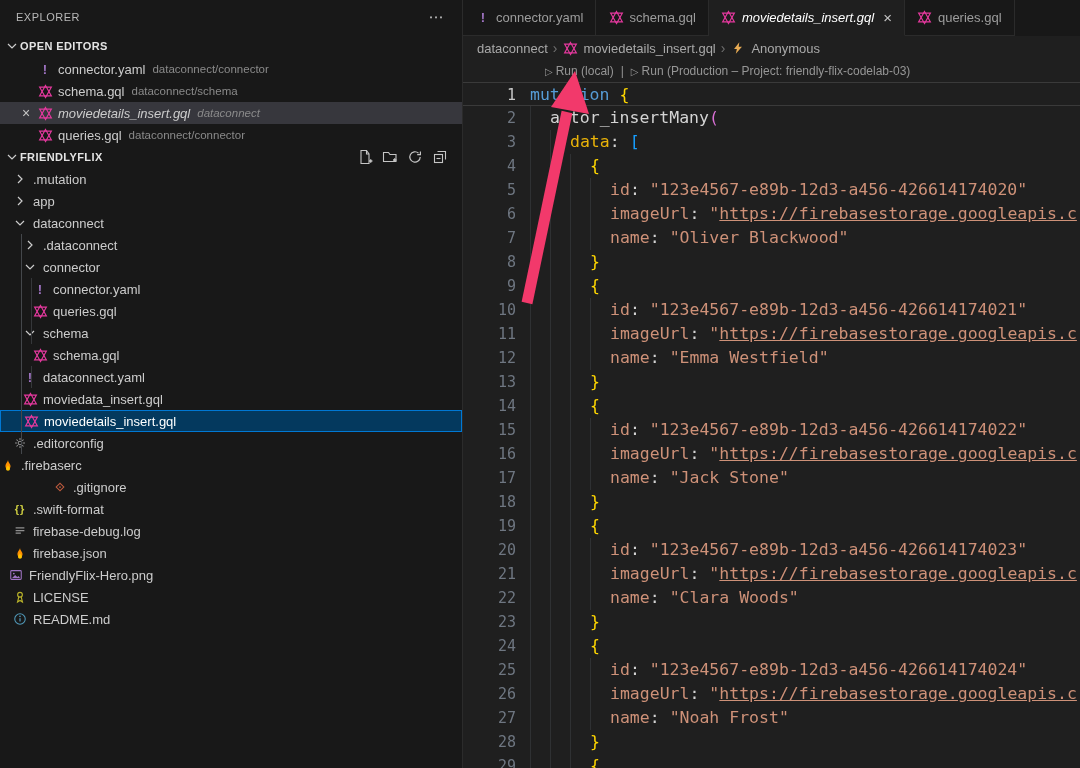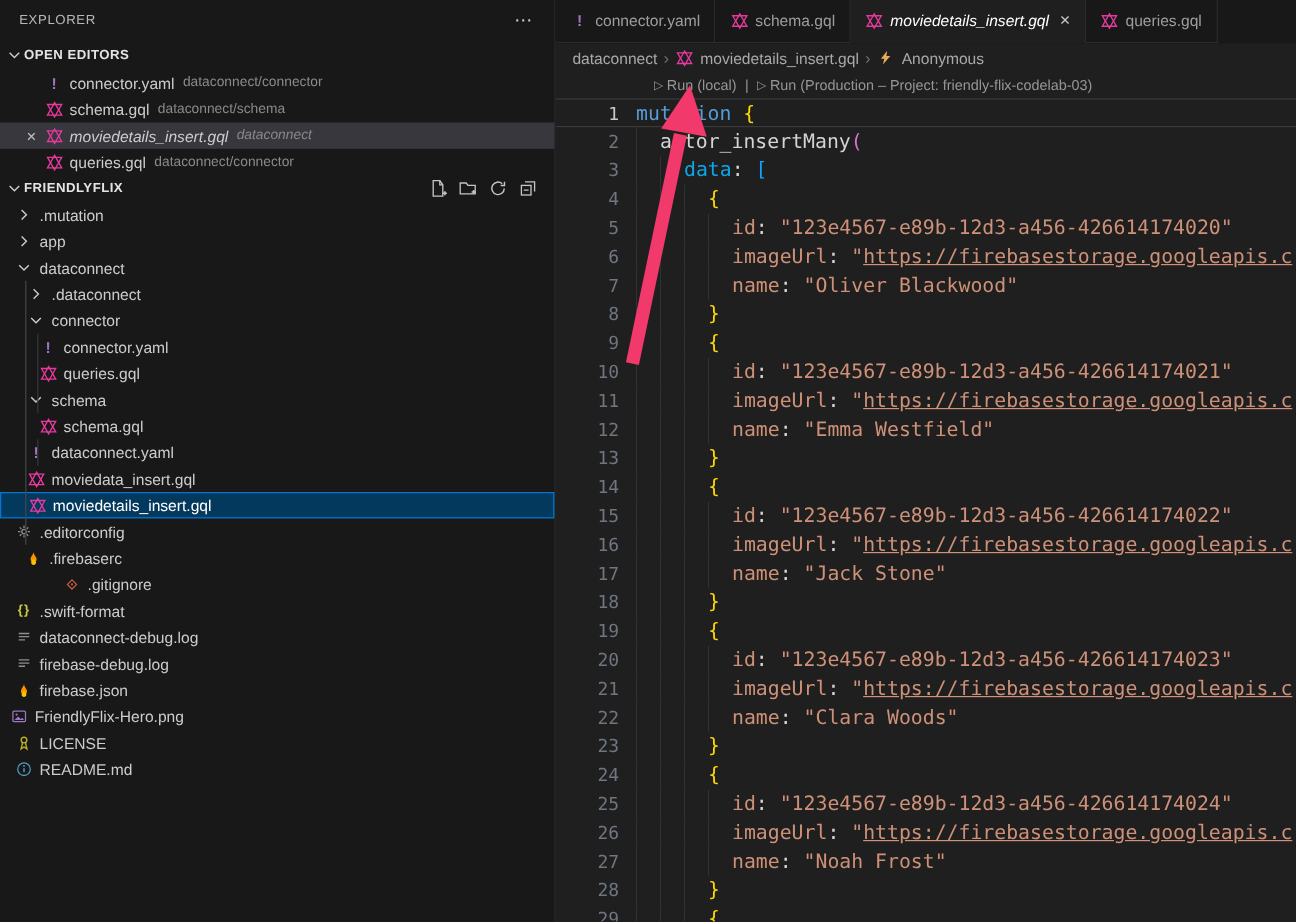--- a/index.html
+++ b/index.html
@@ -42,21 +42,21 @@
   .cl-sep{margin:0 7px;}
   .cl-link{cursor:pointer;}
   .code-line{display:flex;height:24px;box-sizing:border-box;white-space:pre;
     font-family:"DejaVu Sans Mono",monospace;font-size:16.5px;line-height:24px;}
   .code-line.cur{border-top:1px solid #3a3a3a;border-bottom:1px solid #3a3a3a;}
   .ln-num{flex:0 0 53px;text-align:right;color:#6e7681;font-size:15px;}
   .code-line.cur .ln-num{color:#c8c8c8;}
   .ln-code{margin-left:14px;display:flex;}
   .ind{display:inline-block;height:100%;
     background:repeating-linear-gradient(to right,#2f3133 0,#2f3133 1px,transparent 1px,transparent 20px);}
-  .kw{color:#569cd6}.fn{color:#d4d4d4}.arg{color:#0ea5e9}.key{color:#ce9178}.str{color:#ce9178}
+  .kw{color:#569cd6}.fn{color:#d4d4d4}.arg{color:#eab308}.key{color:#ce9178}.str{color:#ce9178}
   .link{color:#ce9178;text-decoration:underline}.pn{color:#d4d4d4}
   .b1{color:#ffd700}.b2{color:#da70d6}.b3{color:#179fff}
   #arrow{position:absolute;left:0;top:0;pointer-events:none;z-index:20;}
 </style>
 </head>
 <body>
 
 <aside id="sidebar">
   <div class="title-row">
     <span>EXPLORER</span>
@@ -251,21 +251,21 @@
       </div>
       <div class="tree-row" style="padding-left: 12px;">
         <span class="icon">
           <svg viewBox="0 0 16 16" width="14" height="14" fill="none" stroke="#8f8f8f" stroke-width="1.2">
             <circle cx="8" cy="8" r="2.1"></circle>
             <path d="M8 2.3v2.2M8 11.5v2.2M2.3 8h2.2M11.5 8h2.2M4 4l1.5 1.5M10.5 10.5 12 12M12 4l-1.5 1.5M5.5 10.5 4 12"></path>
           </svg>
         </span>
         <span class="tree-name">.editorconfig</span>
       </div>
-      <div class="tree-row" style="padding-left: 20px;">
+      <div class="tree-row" style="padding-left: 0;">
         <span class="icon">
           <svg viewBox="0 0 16 16" width="14" height="14">
             <path d="M8 1.5C8.4 4.2 5.1 6.1 5.1 9.3a2.9 2.9 0 0 0 5.8 0C10.9 6.7 7.9 5.4 8 1.5Z" fill="#ff9100"></path>
             <path d="M8 14.6c-1.3 0-2.3-1-2.3-2.3C5.7 10.5 8 9.6 8 8c0 1.6 2.3 2.5 2.3 4.3 0 1.3-1 2.3-2.3 2.3Z" fill="#ffc400"></path>
           </svg>
         </span>
         <span class="tree-name">.firebaserc</span>
       </div>
       <div class="tree-row" style="padding-left: 12px; margin-left: 40px;">
         <span class="icon">
@@ -274,28 +274,20 @@
             <circle cx="8" cy="8" r="1" fill="#bf5b3e"></circle>
           </svg>
         </span>
         <span class="tree-name">.gitignore</span>
       </div>
       <div class="tree-row" style="padding-left: 12px;">
         <span class="icon">
           <b style="color:#cbcb41;font-size:11px;letter-spacing:1px;">{}</b>
         </span>
         <span class="tree-name">.swift-format</span>
-      </div>
-      <div class="tree-row" style="padding-left: 12px;">
-        <span class="icon">
-          <svg viewBox="0 0 16 16" width="14" height="14" fill="none" stroke="#8f8f8f" stroke-width="1.3">
-            <path d="M3 4.5h10M3 7.5h10M3 10.5h6"></path>
-          </svg>
-        </span>
-        <span class="tree-name">dataconnect-debug.log</span>
       </div>
       <div class="tree-row" style="padding-left: 12px;">
         <span class="icon">
           <svg viewBox="0 0 16 16" width="14" height="14" fill="none" stroke="#8f8f8f" stroke-width="1.3">
             <path d="M3 4.5h10M3 7.5h10M3 10.5h6"></path>
           </svg>
         </span>
         <span class="tree-name">firebase-debug.log</span>
       </div>
       <div class="tree-row" style="padding-left: 12px;">

